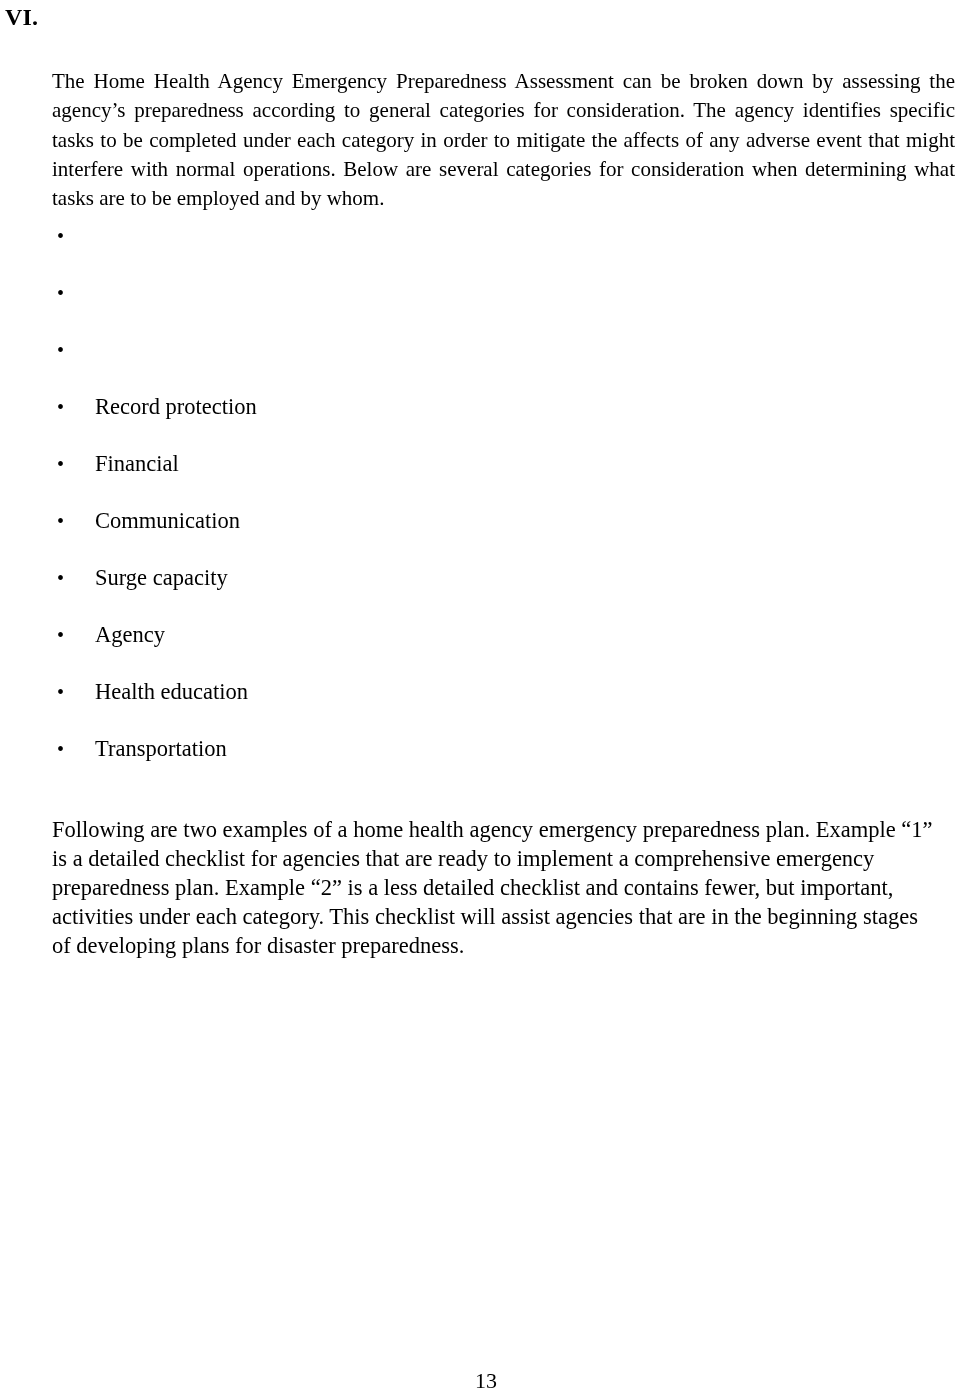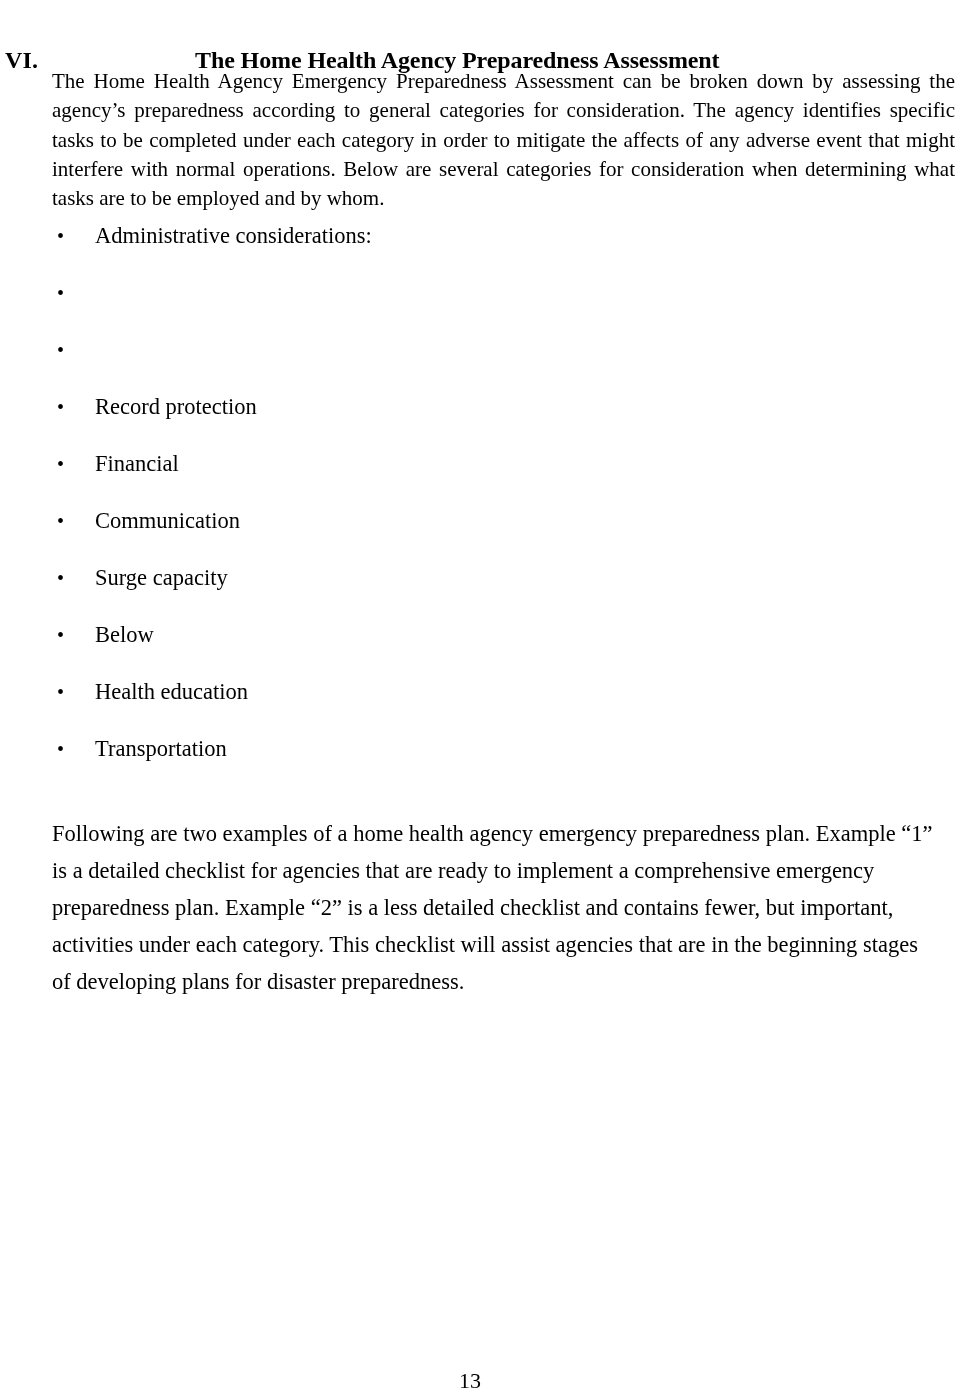--- a/index.html
+++ b/index.html
@@ -24,21 +24,20 @@
     box-sizing: border-box;
   }
 
   
   .heading-row {
     position: absolute;
     left: 0;
     top: 2px;
     width: 960px;
     height: 34px;
-    margin-top: 43px;
   }
   .section-number {
     position: absolute;
     left: 5px;
     top: 0;
     font-size: 24px;
     font-weight: bold;
     line-height: 30px;
     letter-spacing: 0.2px;
   }
@@ -98,51 +97,50 @@
     white-space: nowrap;
   }
 
   
   .closing-paragraph {
     position: absolute;
     left: 52px;
     top: 792px;
     width: 888px;
     font-size: 22.5px;
-    line-height: 37px;
+    line-height: 29px;
     text-align: left;
   }
 
   
   .page-number {
     position: absolute;
     left: 0;
     top: 1368px;
     width: 940px;
     text-align: center;
     font-size: 22px;
     line-height: 26px;
+    padding-left: 16px;
   }
 </style>
 </head>
 <body>
 
 <div class="page">
 
   <div class="heading-row">
     <span class="section-number">VI.</span>
-    <span class="section-title">The Home Health Agency Preparedness Assessment</span>
   </div>
 
   <p class="intro-paragraph">The Home Health Agency Emergency Preparedness Assessment can be broken down by assessing the agency’s preparedness according to general categories for consideration.  The agency identifies specific tasks to be completed under each category in order to mitigate the affects of any adverse event that might interfere with normal operations.  Below are several categories for consideration when determining what tasks are to be employed and by whom.</p>
 
   <ul class="category-list">
     <li class="category-item">
       <span class="bullet-glyph">•</span>
-      <span class="category-label">Administrative considerations:</span>
     </li>
     <li class="category-item">
       <span class="bullet-glyph">•</span>
     </li>
     <li class="category-item">
       <span class="bullet-glyph">•</span>
     </li>
     <li class="category-item">
       <span class="bullet-glyph">•</span>
       <span class="category-label">Record protection</span>
@@ -154,21 +152,21 @@
     <li class="category-item">
       <span class="bullet-glyph">•</span>
       <span class="category-label">Communication</span>
     </li>
     <li class="category-item">
       <span class="bullet-glyph">•</span>
       <span class="category-label">Surge capacity</span>
     </li>
     <li class="category-item">
       <span class="bullet-glyph">•</span>
-      <span class="category-label">Below</span>
+      <span class="category-label">Agency</span>
     </li>
     <li class="category-item">
       <span class="bullet-glyph">•</span>
       <span class="category-label">Health education</span>
     </li>
     <li class="category-item">
       <span class="bullet-glyph">•</span>
       <span class="category-label">Transportation</span>
     </li>
   </ul>

